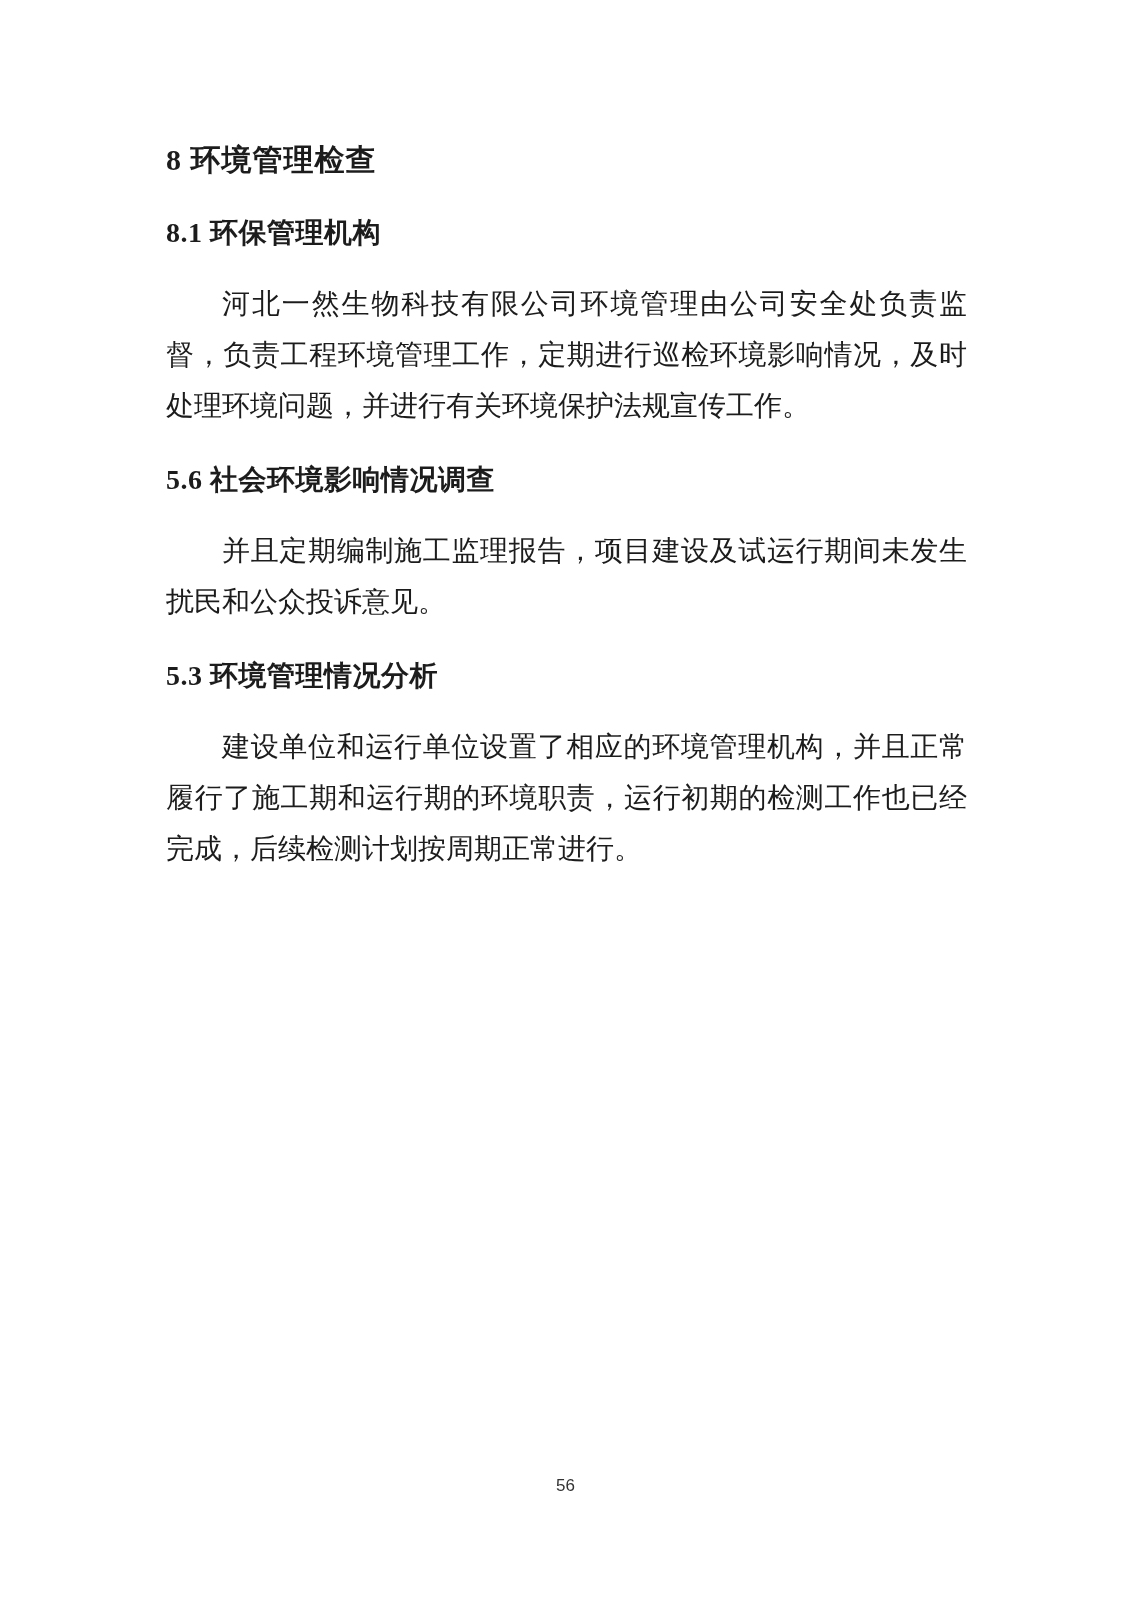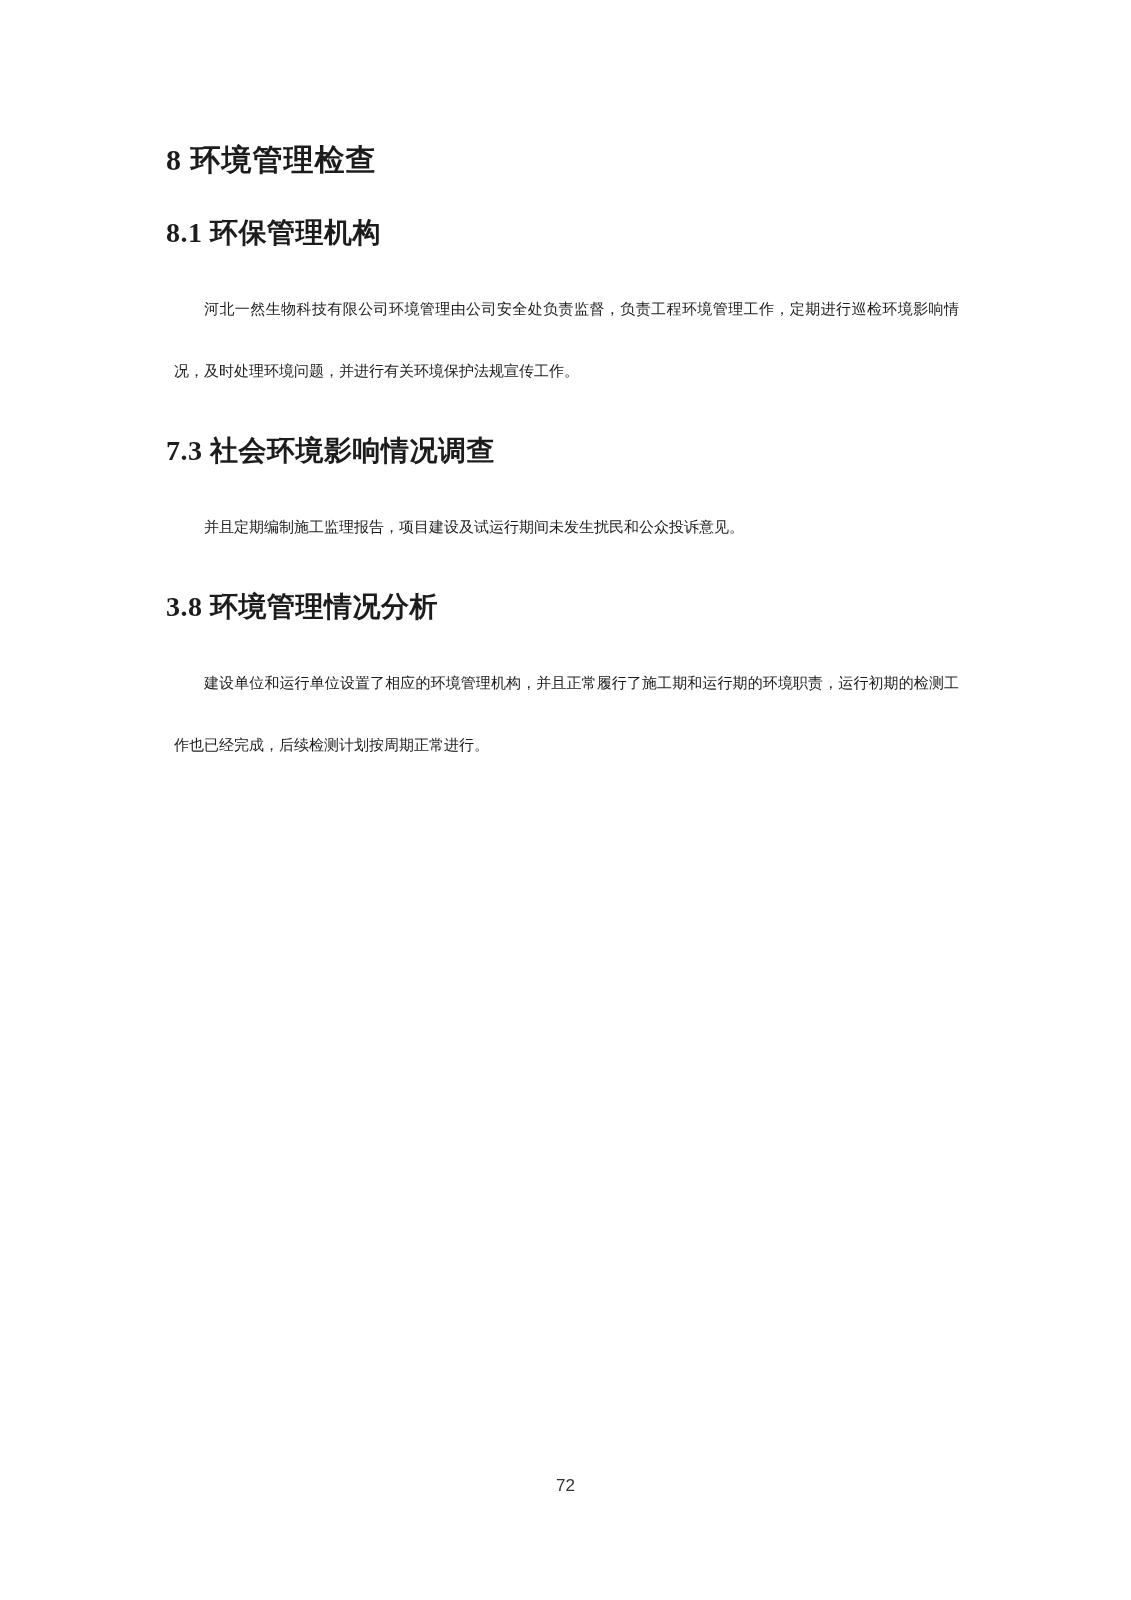--- a/index.html
+++ b/index.html
@@ -31,25 +31,25 @@
   }
   h2.section-heading {
     font-size: 28px;
     font-weight: bold;
     letter-spacing: 0.5px;
     line-height: 38px;
     margin: 47px 0 26px 0;
   }
   section > h2.section-heading:first-child { margin-top: 30px; }
   p.body-paragraph {
-    font-size: 15px;
-    line-height: 62px;
+    font-size: 28px;
+    line-height: 51px;
     text-indent: 2em;
     text-align: justify;
-    margin: 8px;
+    margin: 0;
     word-break: break-all;
   }
   section { display: block; }
   .page-number {
     position: absolute;
     left: 0;
     right: 0;
     top: 1476px;
     text-align: center;
     font-size: 17px;
@@ -65,24 +65,24 @@
   <h1 class="chapter-title">8 环境管理检查</h1>
 
   <section>
     <h2 class="section-heading">8.1 环保管理机构</h2>
     <p class="body-paragraph">河北一然生物科技有限公司环境管理由公司安全处负责监督，负责工程环境管理工作，定期进行巡检环境影响情况，及时处理环境问题，并进行有关环境保护法规宣传工作。</p>
   </section>
 
 
 
   <section>
-    <h2 class="section-heading">7.3 社会环境影响情况调查</h2>
+    <h2 class="section-heading">5.6 社会环境影响情况调查</h2>
     <p class="body-paragraph">并且定期编制施工监理报告，项目建设及试运行期间未发生扰民和公众投诉意见。</p>
   </section>
 
   <section>
-    <h2 class="section-heading">3.8 环境管理情况分析</h2>
+    <h2 class="section-heading">5.3 环境管理情况分析</h2>
     <p class="body-paragraph">建设单位和运行单位设置了相应的环境管理机构，并且正常履行了施工期和运行期的环境职责，运行初期的检测工作也已经完成，后续检测计划按周期正常进行。</p>
   </section>
 
-  <div class="page-number">72</div>
+  <div class="page-number">56</div>
 
 </div>
 
 </body></html>

